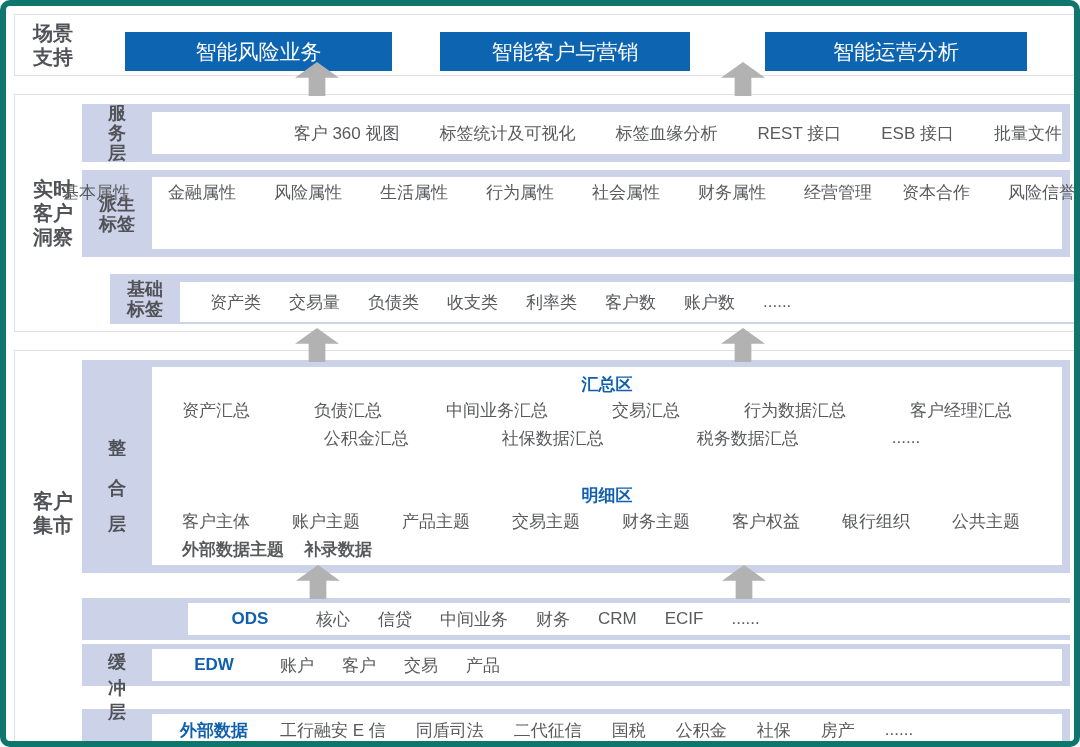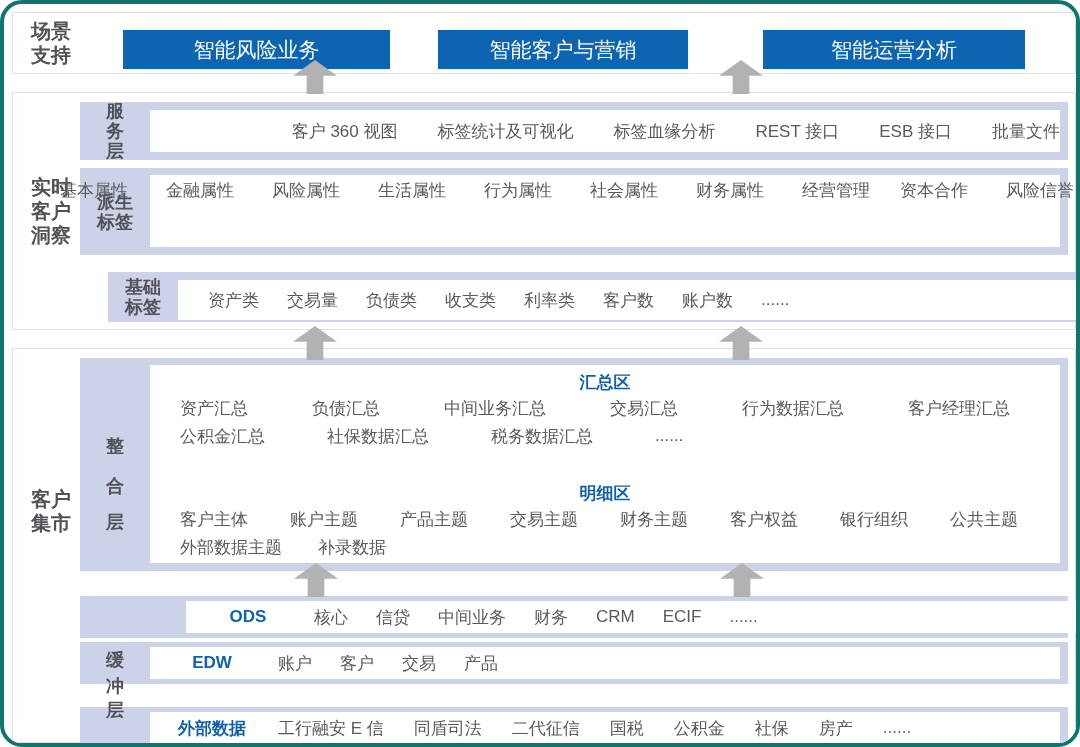--- a/index.html
+++ b/index.html
@@ -1,18 +1,18 @@
 <!DOCTYPE html>
 <html><head>
 <meta charset="utf-8">
 <style>
   html,body { margin:0; padding:0; background:#fff; }
   .page {
     position:relative; width:1080px; height:747px; box-sizing:border-box;
-    background:#fff; border:4px solid #0f766e; border-radius:22px; overflow:hidden;
+    background:#fff; border:6px solid #0f766e; border-radius:10px; overflow:hidden;
     font-family:"Liberation Sans", sans-serif; color:#595a5c;padding-left:7px;
   }
   .panel {
     position:absolute; left:8px; width:1064px; box-sizing:border-box;
     background:#fff; border:1px solid #dfe0e2;
   }
   .panel-a { top:8px;   height:62px;  }
   .panel-b { top:88px;  height:238px; }
   .panel-c { top:344px; height:395px; }
 
@@ -55,22 +55,22 @@
   }
   .ls-big   { letter-spacing:38px; transform:translateY(15px); }
   .ls-small { letter-spacing:26px; transform:translateY(11px); }
 
   .items {
     display:flex; align-items:center; white-space:nowrap;
     font-size:17px; color:#595a5c; padding-left:30px;
   }
   .gap-40 { column-gap:40px; } .gap-38 { column-gap:38px; }
   .gap-28 { column-gap:28px; } .gap-60 { column-gap:64px; }
-  .gap-62 { column-gap:62px; } .gap-42 { column-gap:42px; }
-  .gap-32 { column-gap:36px; } .gap-30 { column-gap:30px; }
+  .gap-62 { column-gap:93px;justify-content:center; } .gap-42 { column-gap:42px; }
+  .gap-32 { column-gap:20px;font-weight:bold; } .gap-30 { column-gap:30px; }
 
   .flex-center-col { display:flex; flex-direction:row; justify-content:center; row-gap:6px; }
   .line-h { height:30px; }
 
   .zone-title {
     height:24px; display:flex; align-items:center; justify-content:center;
     color:#1060ae; font-weight:bold; font-size:17px;
   }
   .zone-line { height:28px; }
 

